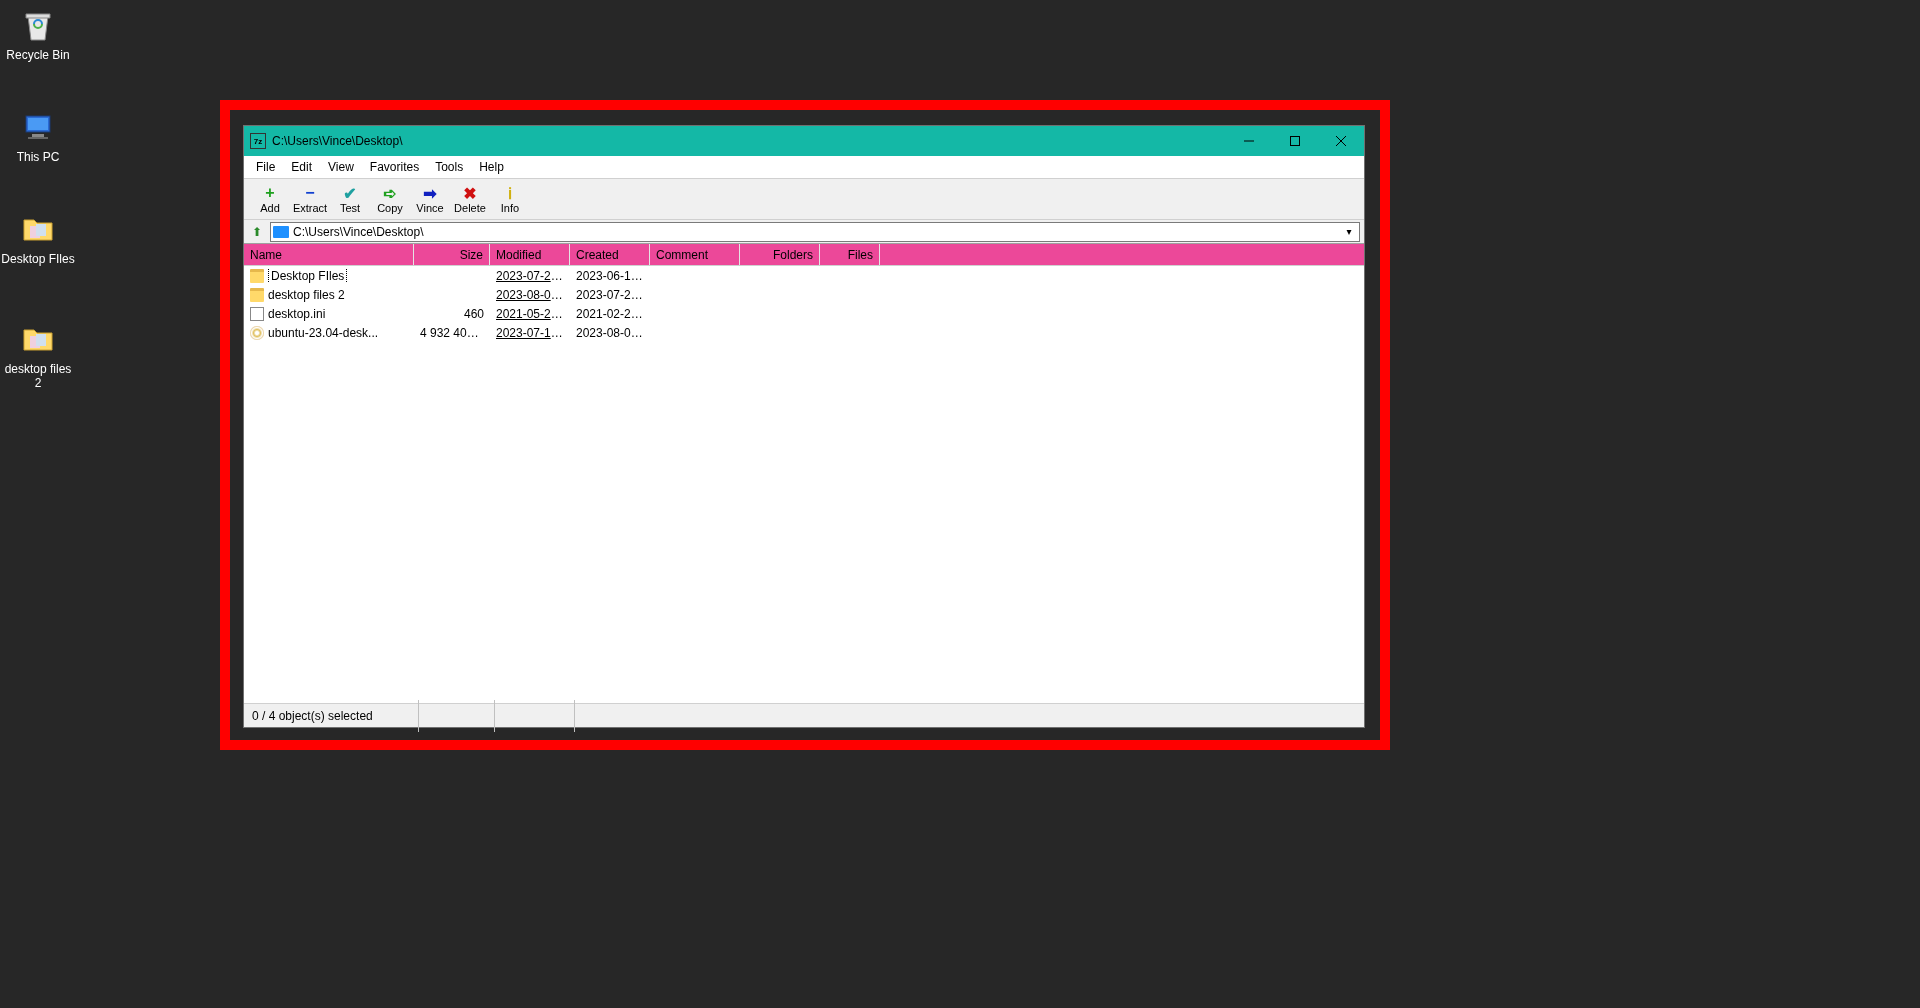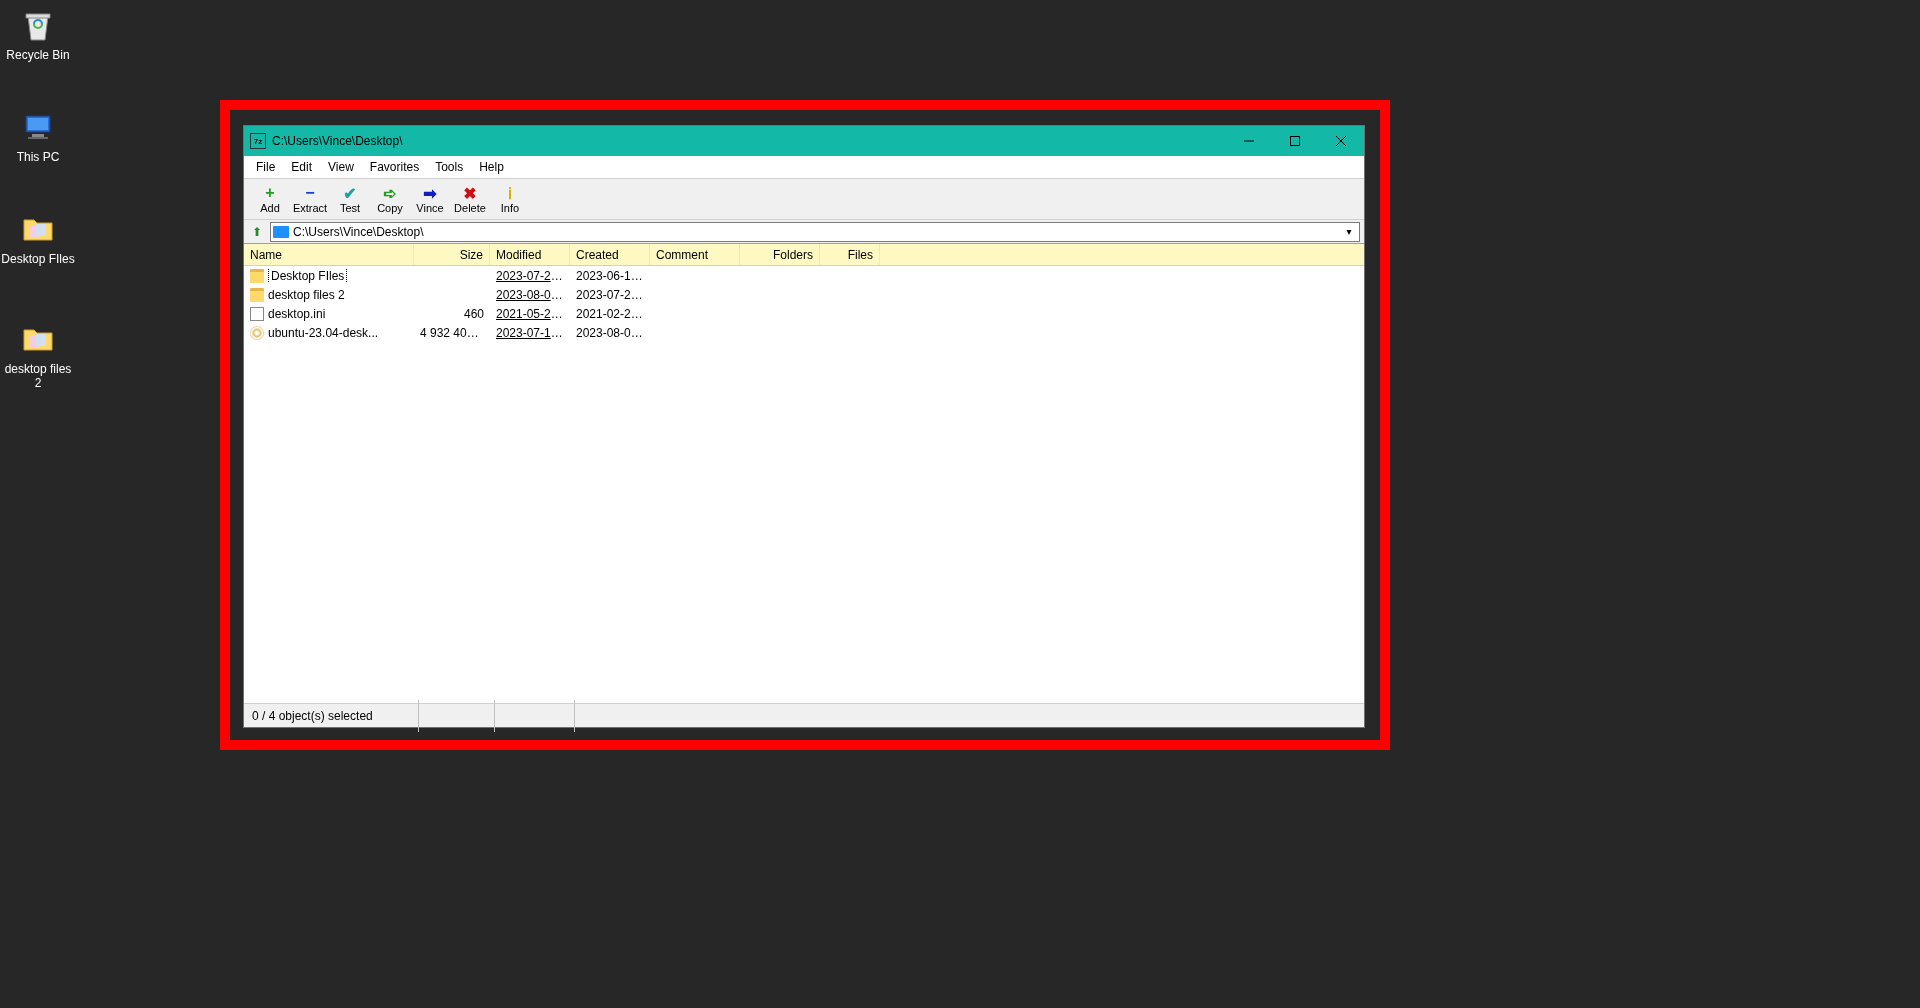--- a/index.html
+++ b/index.html
@@ -24,21 +24,21 @@
 .tool-btn { width: 40px; display: flex; flex-direction: column; align-items: center; font-size: 11px; cursor: pointer; padding: 2px 0; }
 .tool-btn .ico { height: 18px; display: flex; align-items: center; justify-content: center; font-size: 16px; font-weight: bold; }
 
 .pathbar { height: 24px; background: #f0f0f0; border-bottom: 1px solid #a0a0a0; display: flex; align-items: center; padding: 0 4px; gap: 4px; }
 .pathbar .up-btn { width: 18px; height: 18px; display:flex; align-items:center; justify-content:center; cursor:pointer; color:#2a8a2a; font-size:12px; }
 .pathbar .path-box { flex: 1; height: 20px; border: 1px solid #7a7a7a; background: #fff; display: flex; align-items: center; padding: 0 2px; font-size: 12px; }
 .pathbar .drive-ico { width: 16px; height: 12px; background: #1e90ff; margin-right: 4px; border-radius:1px; }
 .pathbar .dd { width: 16px; text-align:center; font-size:10px; cursor:pointer; }
 
 .list-area { flex: 1; background: #fff; overflow: auto; }
-.list-header { display: flex; height: 22px; border-bottom: 1px solid #d0d0d0; font-size: 12px; background:#fef9c3; }
+.list-header { display: flex; height: 22px; border-bottom: 1px solid #d0d0d0; font-size: 12px; background:#ec4899; }
 .list-header .col { padding: 2px 6px; border-right: 1px solid #e4e4e4; display:flex; align-items:center; }
 .col-name { width: 170px; }
 .col-size { width: 76px; justify-content:flex-end; }
 .col-mod { width: 80px; }
 .col-created { width: 80px; }
 .col-comment { width: 90px; }
 .col-folders { width: 80px; justify-content:flex-end; }
 .col-files { width: 60px; justify-content:flex-end; }
 
 .row { display: flex; height: 19px; font-size: 12px; align-items:center; cursor:pointer; }

